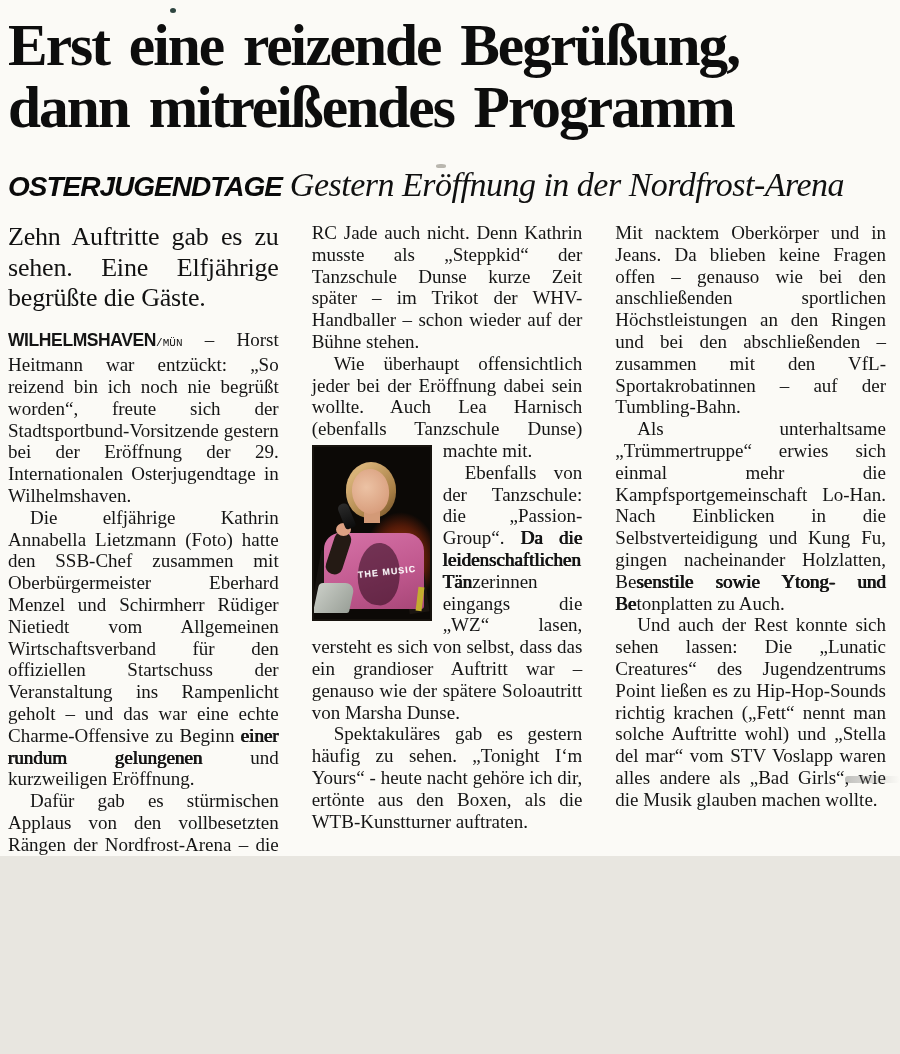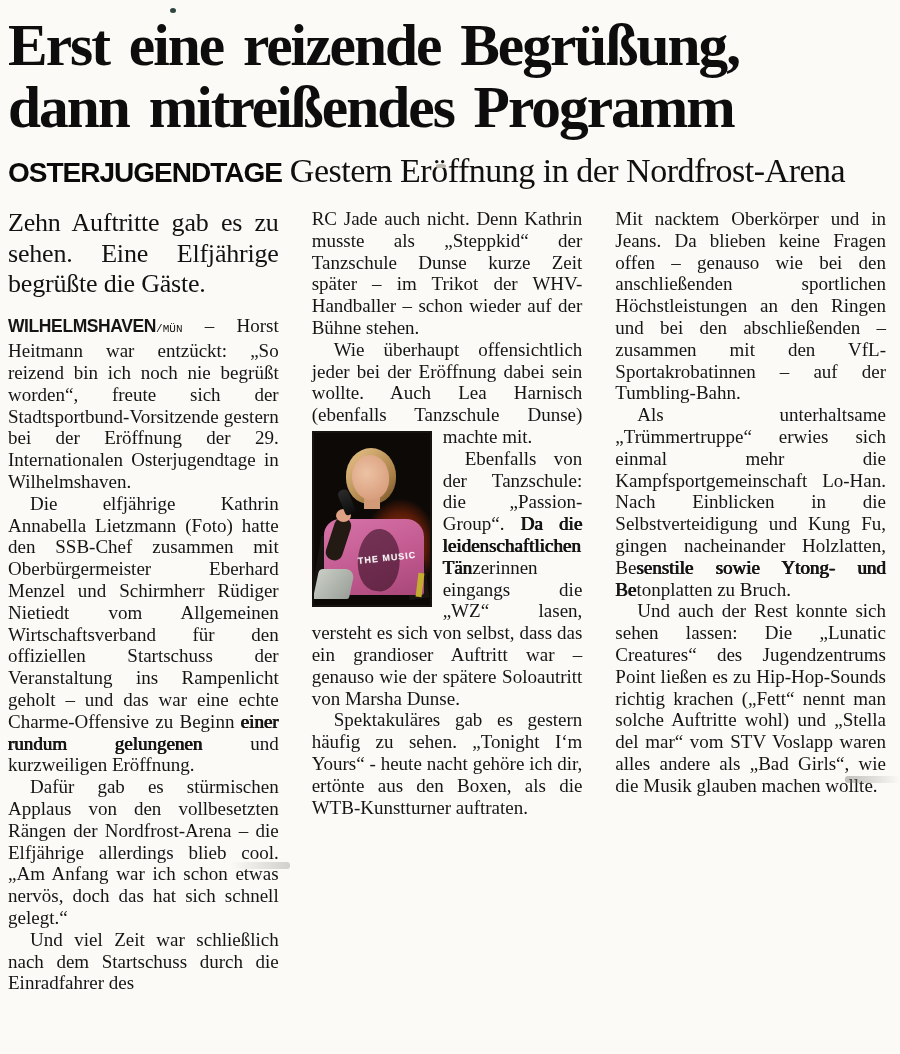--- a/index.html
+++ b/index.html
@@ -1,18 +1,18 @@
 <!DOCTYPE html>
 <html lang="de"><head>
 <meta charset="utf-8">
 <style>
   html,body{margin:0;padding:0;background:#e8e6e0;}
   .page{
     position:relative;
-    width:900px;height:1054px;
+    width:900px;height:856px;
     margin:0 auto;
     background:#fbfaf6;
     color:#141414;
     box-sizing:border-box;
     padding:14px 14px 0 8px;
     overflow:hidden;
     font-family:"Liberation Serif", serif;
   }
   
   .headline{
@@ -22,22 +22,23 @@
     font-size:60px;
     line-height:62px;
     letter-spacing:-2px;
     word-spacing:7px;
     color:#0d0d0d;
     transform:scaleX(0.99);
     transform-origin:left top;
   }
   
   .kicker{
-    margin-top:14px;
+    margin-top:28px;
     white-space:nowrap;
+    font-style:italic;
   }
   .kicker-tag{
     font-family:"Liberation Sans", sans-serif;
     font-weight:700;
     font-size:28px;
     letter-spacing:-1px;
     color:#0a0a0a;
   }
   .kicker-sub{
     font-family:"Liberation Serif", serif;
@@ -203,18 +204,18 @@
             <span class="ph-mic"></span>
             <span class="ph-cast"></span>
             <span class="ph-stripe"></span>
           </span></p>
       <p class="body indent"><span>Ebenfalls von der Tanzschule: die „Passion-Group“. </span><span class="smear">Da die leidenschaftlichen Tän</span><span>zerinnen eingangs die „WZ“ lasen, versteht es sich von selbst, dass das ein grandioser Auftritt war – genauso wie der spätere Soloautritt von Marsha Dunse.</span></p>
       <p class="body indent">Spektakuläres gab es gestern häufig zu sehen. „Tonight I‘m Yours“ - heute nacht gehöre ich dir, ertönte aus den Boxen, als die WTB-Kunstturner auftraten.</p>
     </div>
 
     <div class="col">
       <p class="body">Mit nacktem Oberkörper und in Jeans. Da blieben keine Fragen offen – genauso wie bei den anschließenden sportlichen Höchstleistungen an den Ringen und bei den abschließenden – zusammen mit den VfL-Sportakrobatinnen – auf der Tumbling-Bahn.</p>
-      <p class="body indent"><span>Als unterhaltsame „Trümmertruppe“ erwies sich einmal mehr die Kampfsportgemeinschaft Lo-Han. Nach Einblicken in die Selbstverteidigung und Kung Fu, gingen nacheinander Holzlatten, Be</span><span class="smear">senstile sowie Ytong- und Be</span><span>tonplatten zu Bruch.</span></p>
+      <p class="body indent"><span>Als unterhaltsame „Trümmertruppe“ erwies sich einmal mehr die Kampfsportgemeinschaft Lo-Han. Nach Einblicken in die Selbstverteidigung und Kung Fu, gingen nacheinander Holzlatten, Be</span><span class="smear">senstile sowie Ytong- und Be</span><span>tonplatten zu Auch.</span></p>
       <p class="body indent">Und auch der Rest konnte sich sehen lassen: Die „Lunatic Creatures“ des Jugendzentrums Point ließen es zu Hip-Hop-Sounds richtig krachen („Fett“ nennt man solche Auftritte wohl) und „Stella del mar“ vom STV Voslapp waren alles andere als „Bad Girls“, wie die Musik glauben machen wollte.</p>
     </div>
 
   </div>
 </div>
 
 </body></html>

